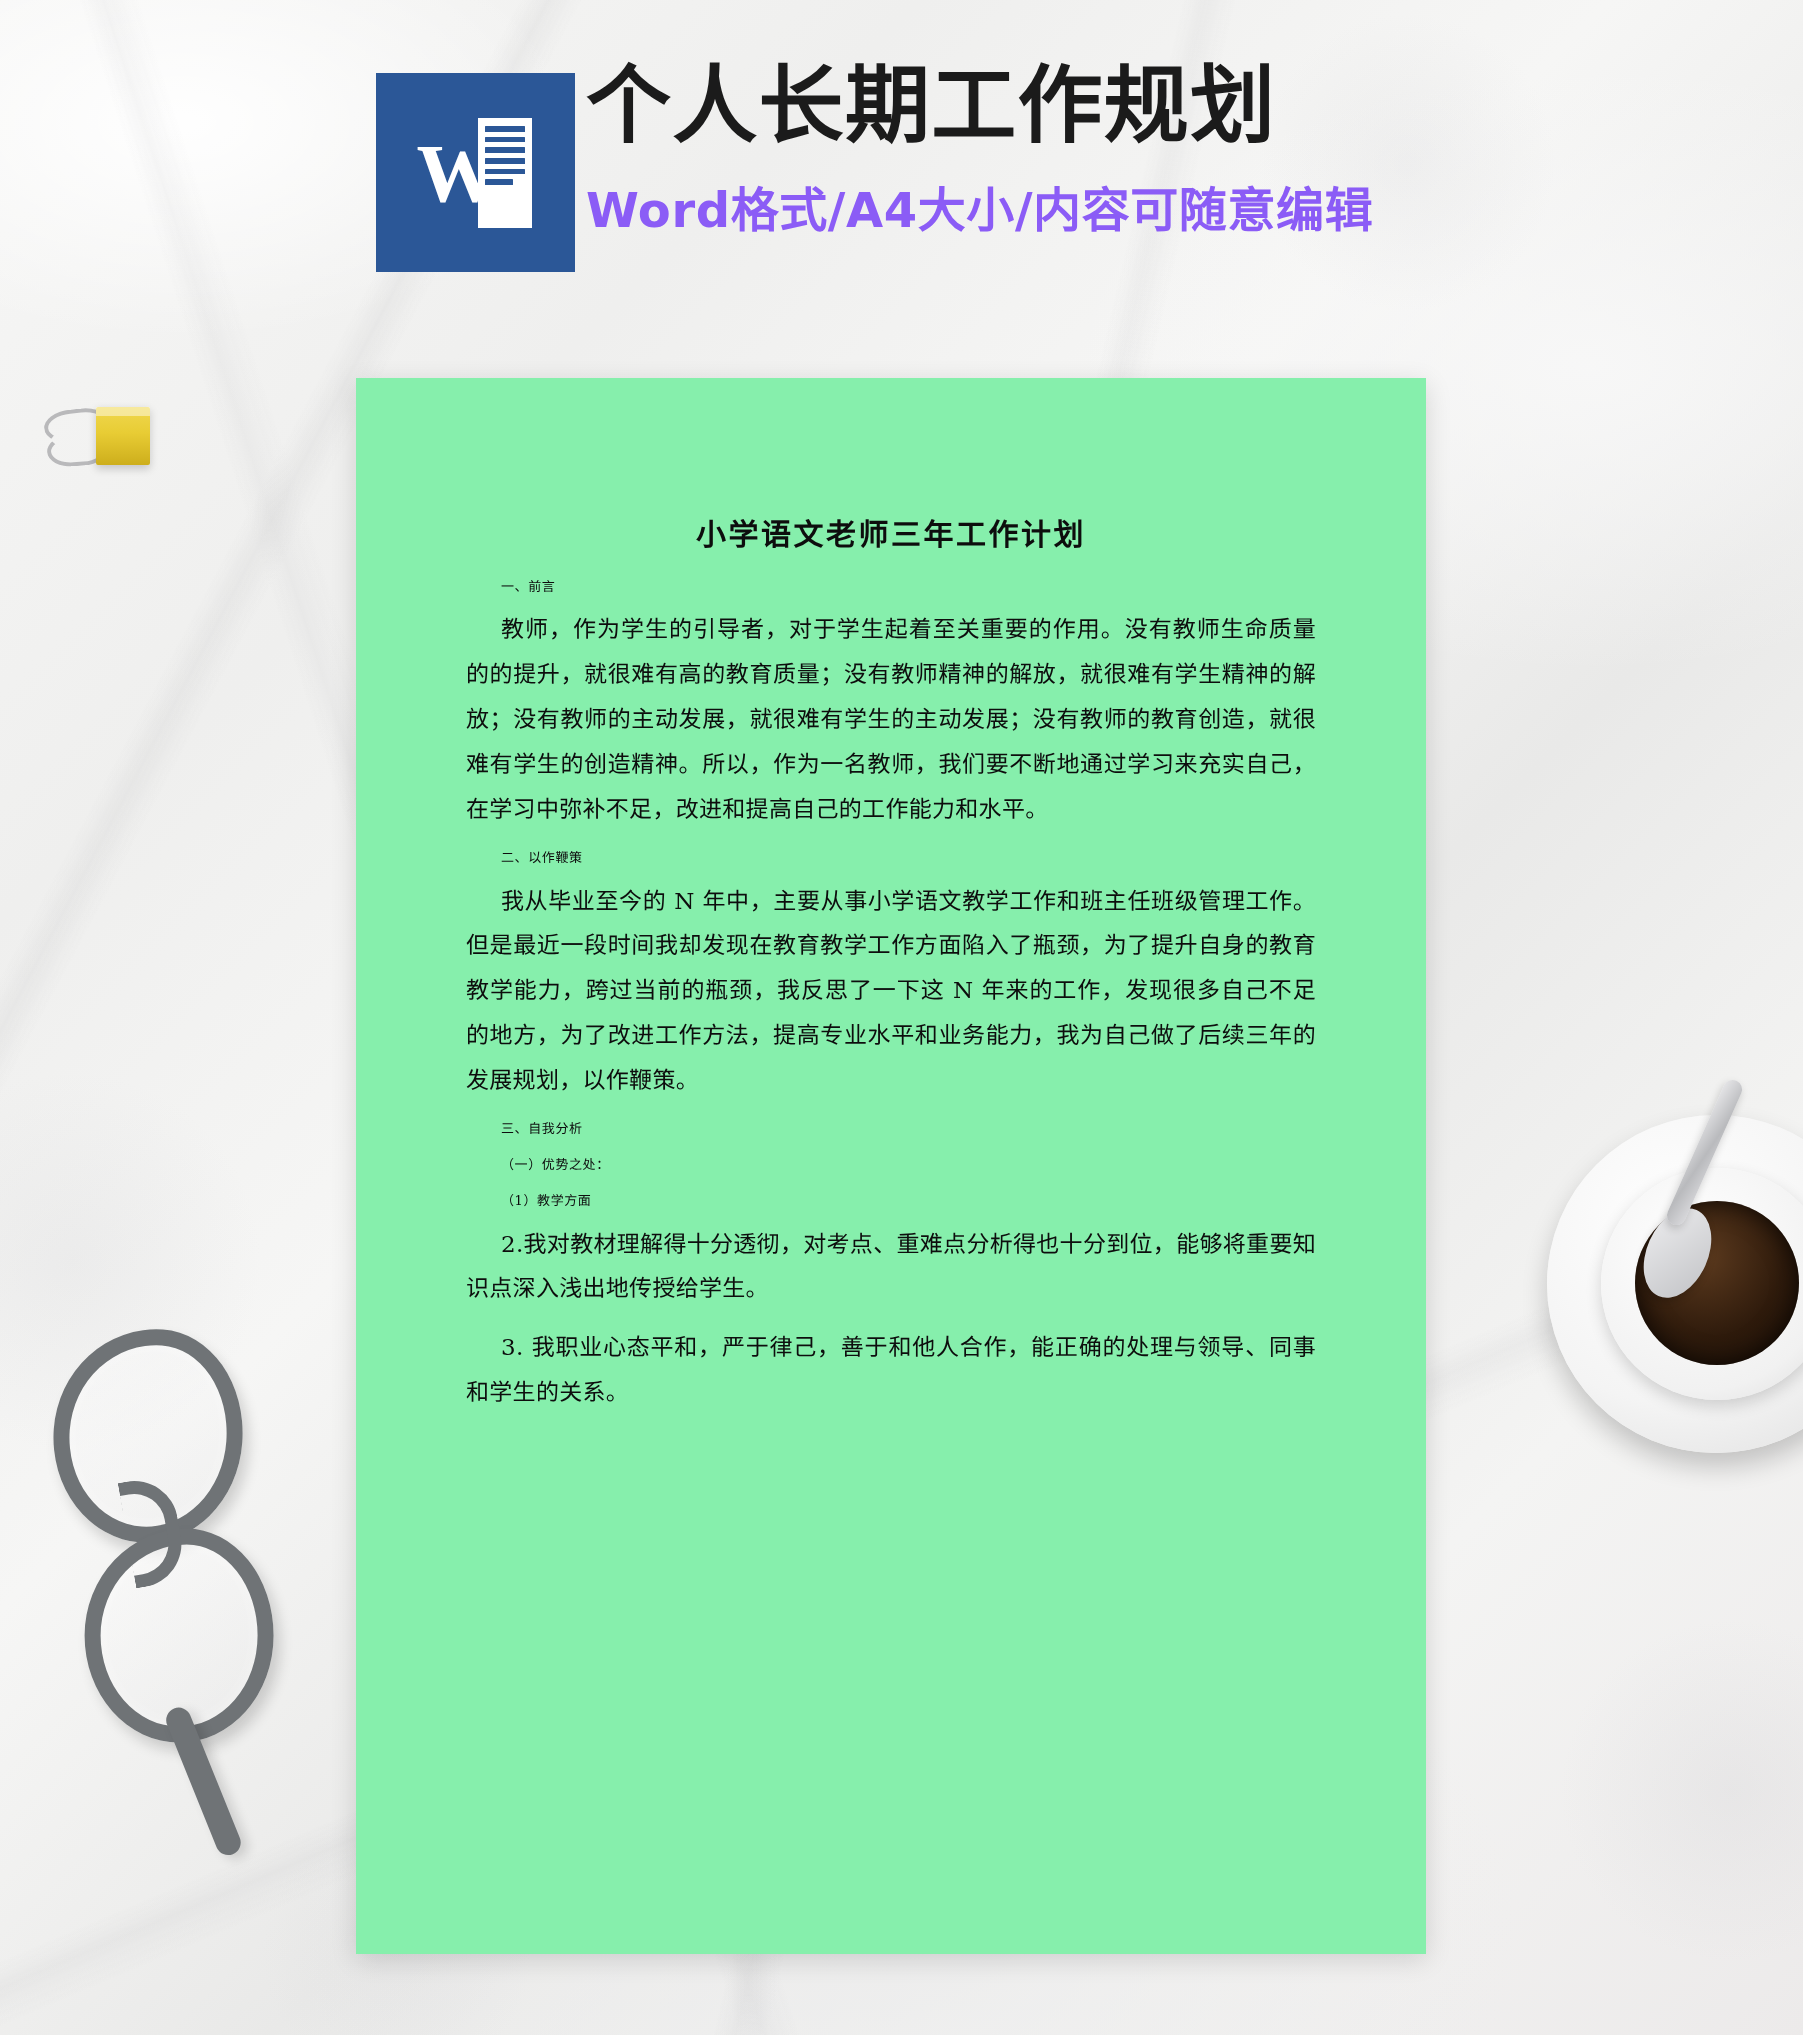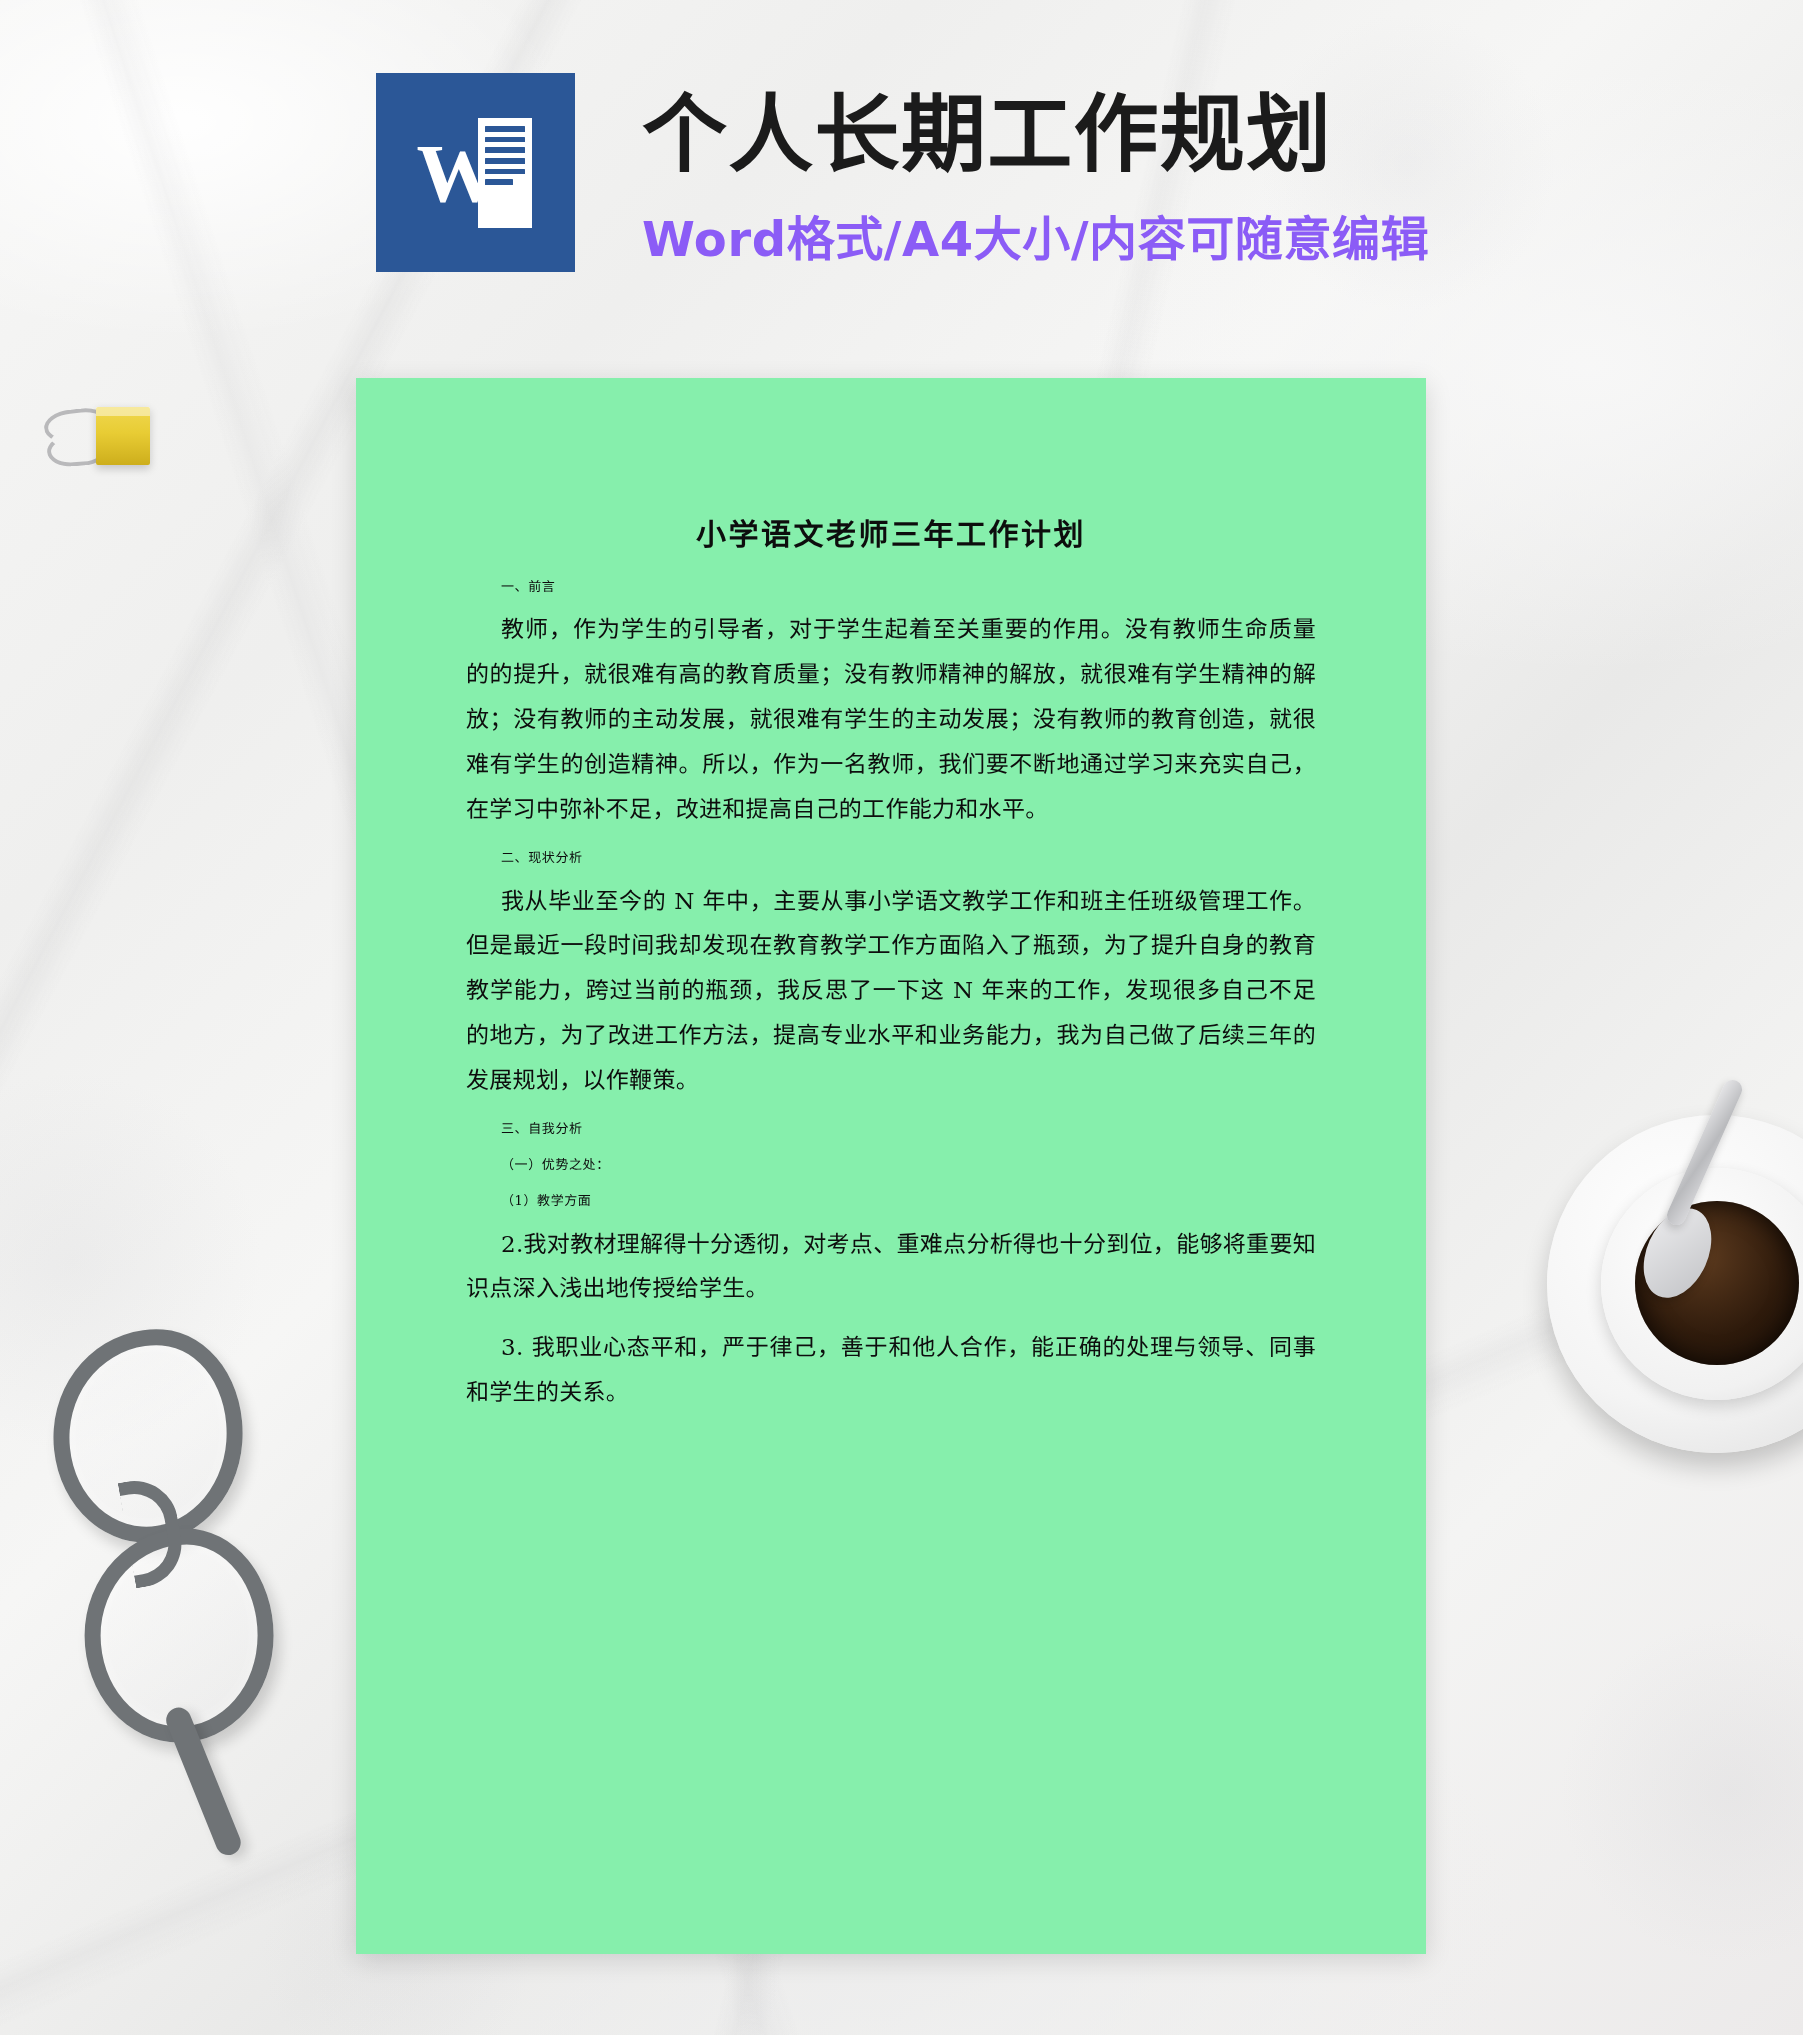--- a/index.html
+++ b/index.html
@@ -91,24 +91,23 @@
     display: block;
     height: 5.6px;
     background: #2b5797;
     margin-bottom: 5px;
     border-radius: 0.6px;
   }
   #word-badge .doc-page i.short { width: 70%; }
 
   #title-block {
     position: absolute;
-    left: 642px;
+    left: 586px;
     top: 63px;
     width: 1065px;
-    margin-top: 29px;
   }
   #main-title {
     font-size: 85px;
     font-weight: 700;
     color: #1b1b1b;
     line-height: 1.02;
     letter-spacing: 1.3px;
     font-family: "DejaVu Sans", "Liberation Sans", sans-serif;
     white-space: nowrap;
   }
@@ -331,21 +330,21 @@
   <div class="spoon-bowl"></div>
   <div class="spoon-handle"></div>
 </div>
 
 <div id="doc-page">
   <div id="doc-inner">
     <h1 id="doc-title">小学语文老师三年工作计划</h1>
     <div id="doc-body">
         <p class="doc-h">一、前言</p>
         <p class="doc-p">教师，作为学生的引导者，对于学生起着至关重要的作用。没有教师生命质量的的提升，就很难有高的教育质量；没有教师精神的解放，就很难有学生精神的解放；没有教师的主动发展，就很难有学生的主动发展；没有教师的教育创造，就很难有学生的创造精神。所以，作为一名教师，我们要不断地通过学习来充实自己，在学习中弥补不足，改进和提高自己的工作能力和水平。</p>
-        <p class="doc-h">二、现状分析</p>
+        <p class="doc-h">二、以作鞭策</p>
         <p class="doc-p">我从毕业至今的 N 年中，主要从事小学语文教学工作和班主任班级管理工作。但是最近一段时间我却发现在教育教学工作方面陷入了瓶颈，为了提升自身的教育教学能力，跨过当前的瓶颈，我反思了一下这 N 年来的工作，发现很多自己不足的地方，为了改进工作方法，提高专业水平和业务能力，我为自己做了后续三年的发展规划，以作鞭策。</p>
         <p class="doc-h">三、自我分析</p>
         <p class="doc-h">（一）优势之处：</p>
         <p class="doc-h">（1）教学方面</p>
         <p class="doc-p">2.我对教材理解得十分透彻，对考点、重难点分析得也十分到位，能够将重要知识点深入浅出地传授给学生。</p>
         <p class="doc-p">3. 我职业心态平和，严于律己，善于和他人合作，能正确的处理与领导、同事和学生的关系。</p>
       </div>
   </div>
 </div>
 

